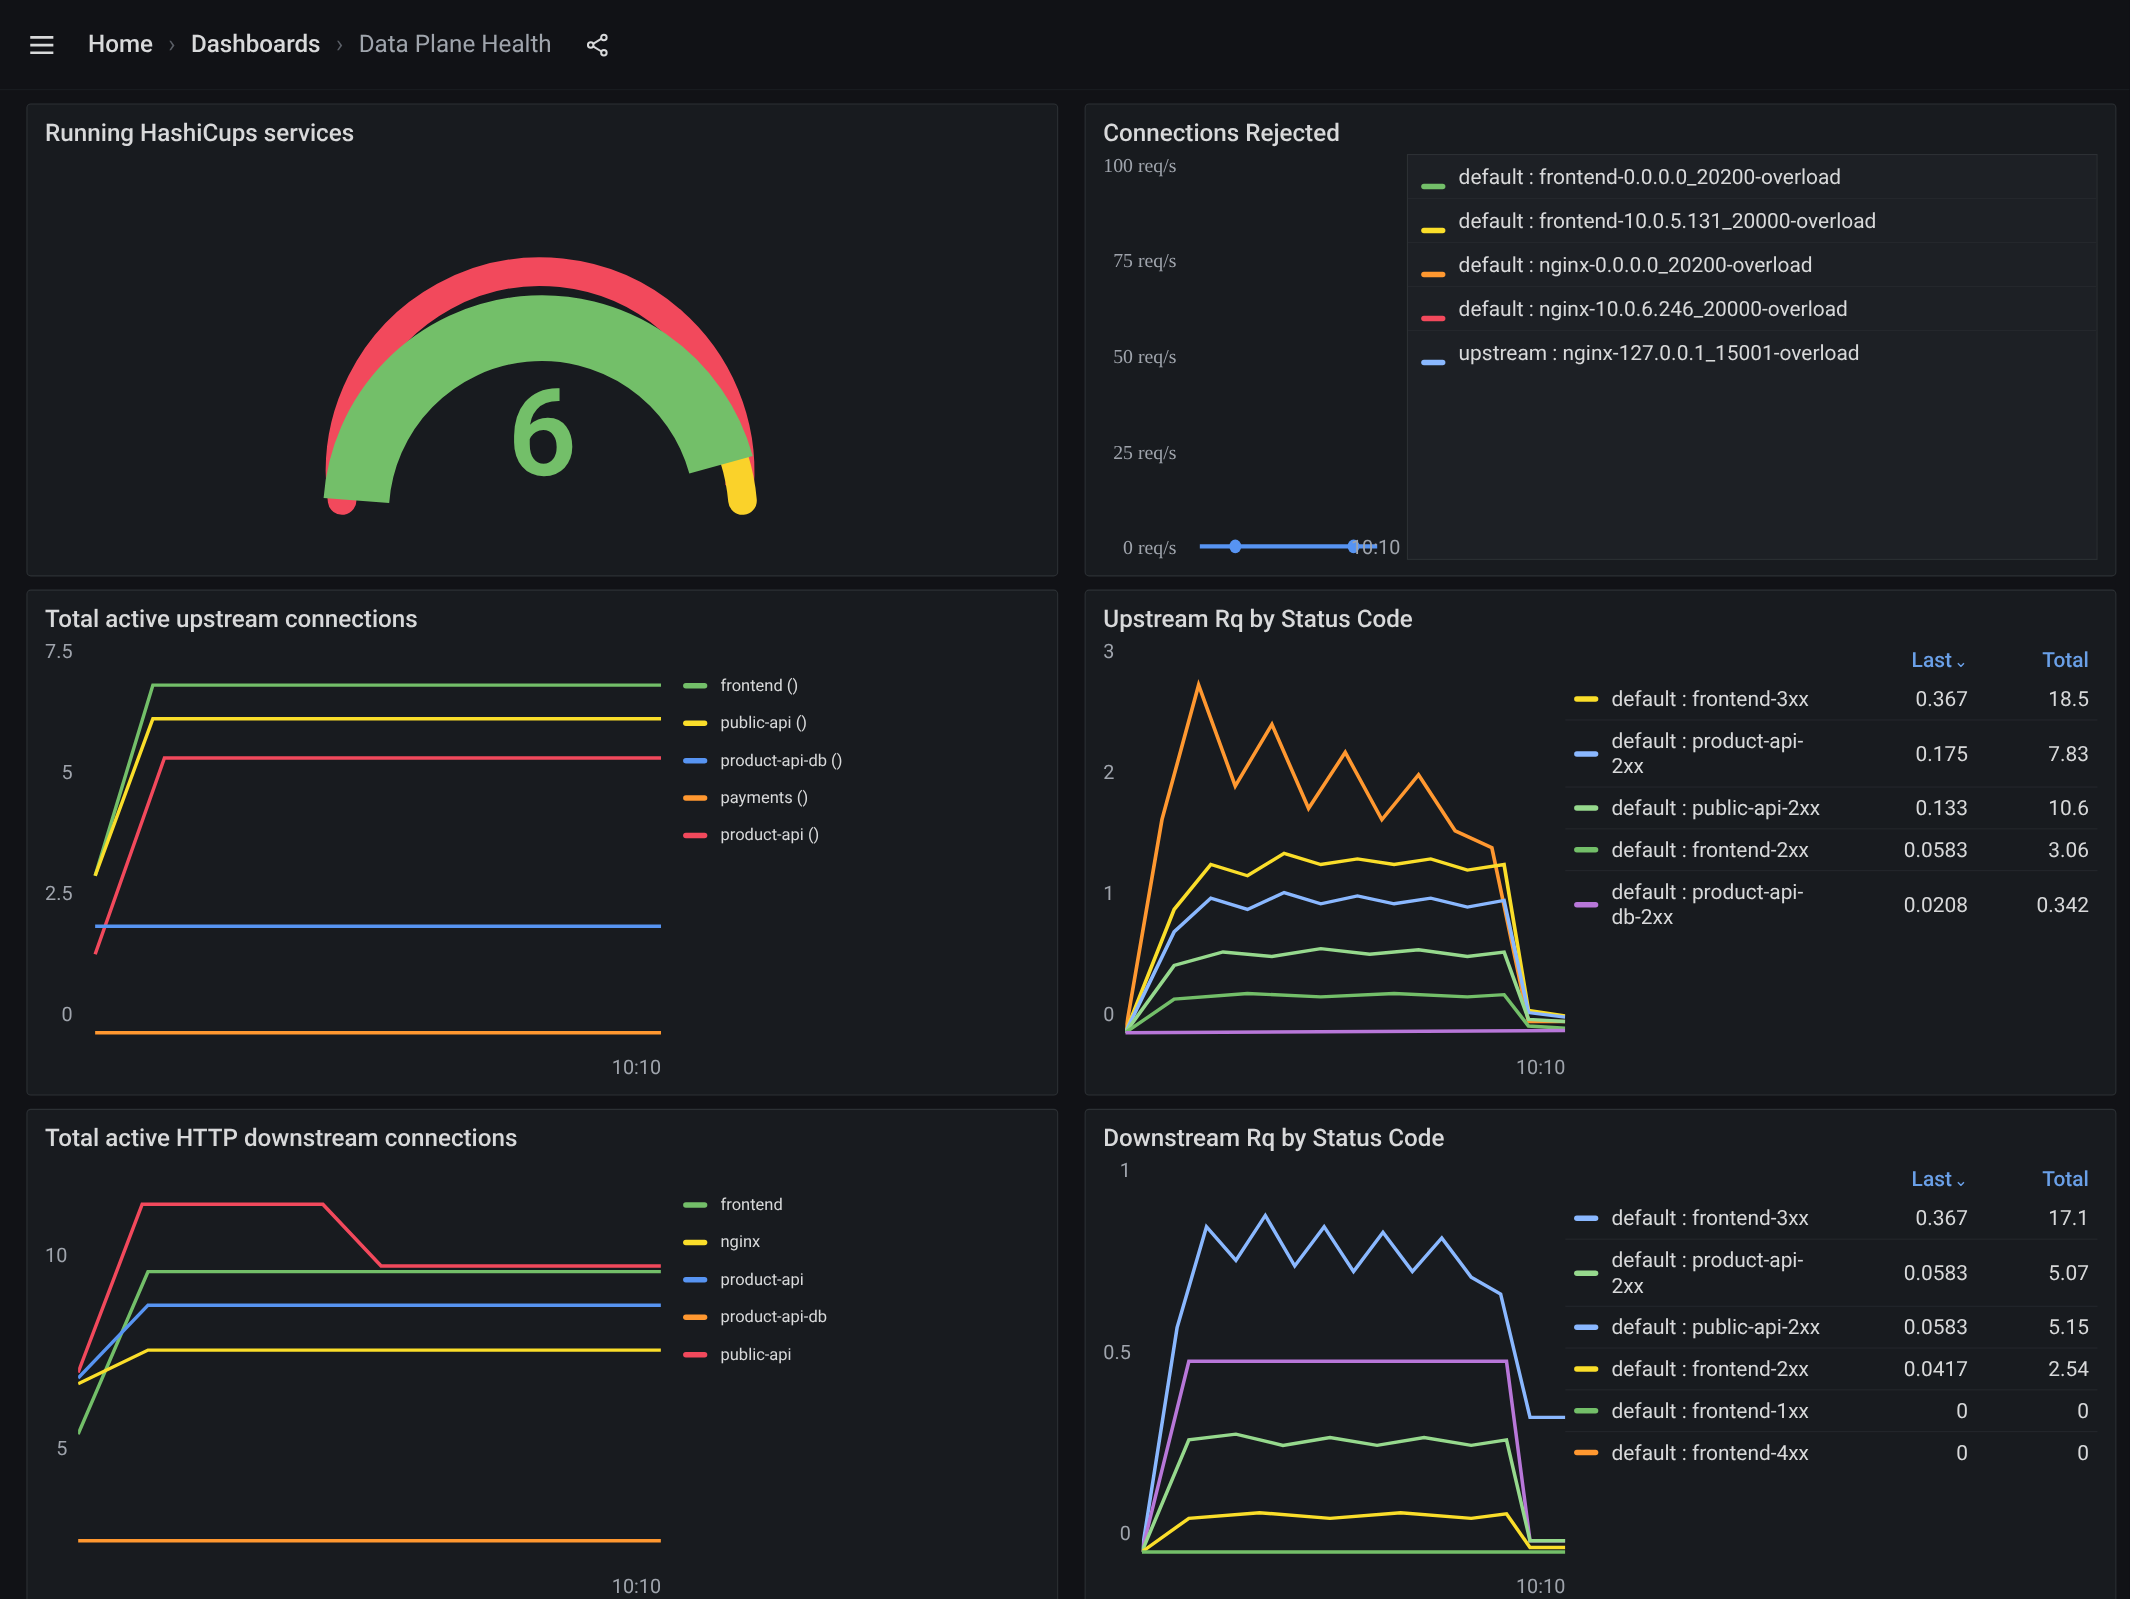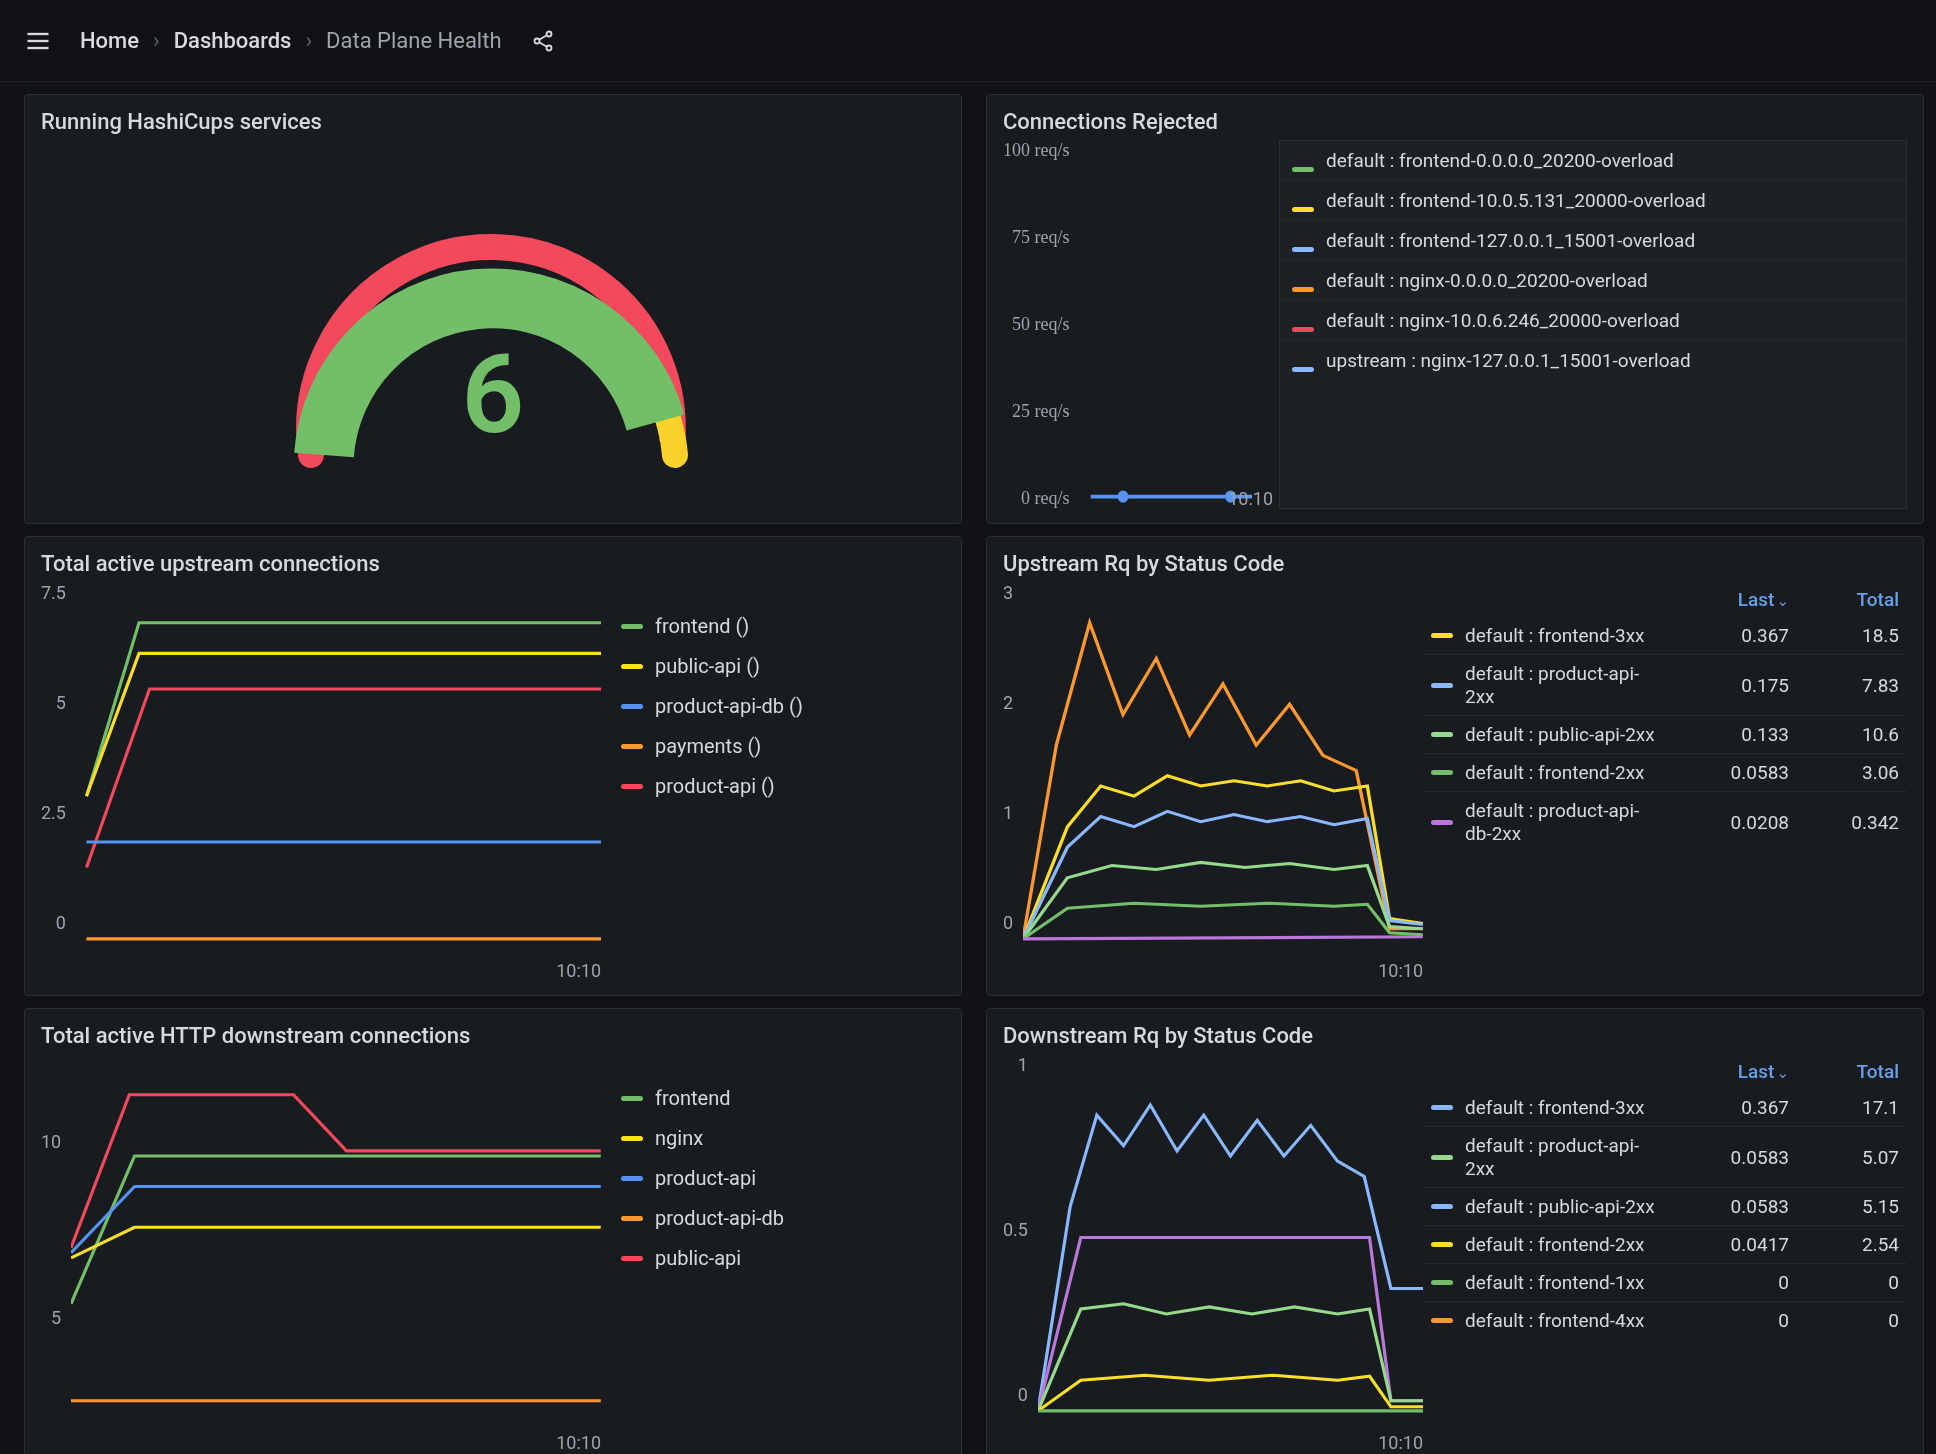--- a/index.html
+++ b/index.html
@@ -53,21 +53,21 @@
   .cr-plot .axisY{height:100%;font-family:Liberation Serif, serif;}
   .cr-dots{flex:1;position:relative;}
   .cr-legend{flex:1;background:#1d2025;border:1px solid #2c3034;margin-left:6px;overflow:auto;}
   .cr-row{display:flex;align-items:flex-end;padding:8px 12px;border-bottom:1px solid #24272c;font-size:19px;color:var(--text);}
   .cr-row:last-child{border-bottom:none;}
   .swatch{width:22px;height:5px;border-radius:3px;margin-right:12px;flex:0 0 auto;}
 
   
   .lc-left{display:flex;flex-direction:column;flex:0 0 560px;}
   .lc-plot{flex:1;display:flex;position:relative;}
-  .lc-legend{flex:1;display:flex;flex-direction:column;justify-content:flex-start;padding:24px 8px 8px 20px;font-size:20px;}
+  .lc-legend{flex:1;display:flex;flex-direction:column;justify-content:flex-start;padding:24px 8px 8px 20px;font-size:15px;}
   .lc-legend .row{display:flex;align-items:center;padding:8px 0;}
 
   
   .rq-wrap{display:flex;flex:1;overflow:hidden;}
   .rq-plot{flex:0 0 420px;display:flex;position:relative;}
   .rq-table{flex:1;display:flex;flex-direction:column;font-size:19px;}
   .rq-header{display:flex;padding:6px 8px;color:var(--accent);font-size:19px;font-weight:500;}
   .rq-header .hname{flex:1;}
   .rq-header .hlast{width:130px;text-align:right;}
   .rq-header .htotal{width:110px;text-align:right;}
@@ -148,24 +148,20 @@
       <div class="cr-legend" id="cr-legend">
           <div class="cr-row">
             <span class="swatch" style="background: rgb(115, 191, 105);"></span>
             <span>default : frontend-0.0.0.0_20200-overload</span>
           </div>
           <div class="cr-row">
             <span class="swatch" style="background: rgb(250, 222, 42);"></span>
             <span>default : frontend-10.0.5.131_20000-overload</span>
           </div>
           <div class="cr-row">
-            <span class="swatch" style="background: rgb(138, 184, 255);"></span>
-            <span>default : frontend-127.0.0.1_15001-overload</span>
-          </div>
-          <div class="cr-row">
             <span class="swatch" style="background: rgb(255, 152, 48);"></span>
             <span>default : nginx-0.0.0.0_20200-overload</span>
           </div>
           <div class="cr-row">
             <span class="swatch" style="background: rgb(242, 73, 92);"></span>
             <span>default : nginx-10.0.6.246_20000-overload</span>
           </div>
           <div class="cr-row">
             <span class="swatch" style="background: rgb(138, 184, 255);"></span>
             <span>upstream : nginx-127.0.0.1_15001-overload</span>

